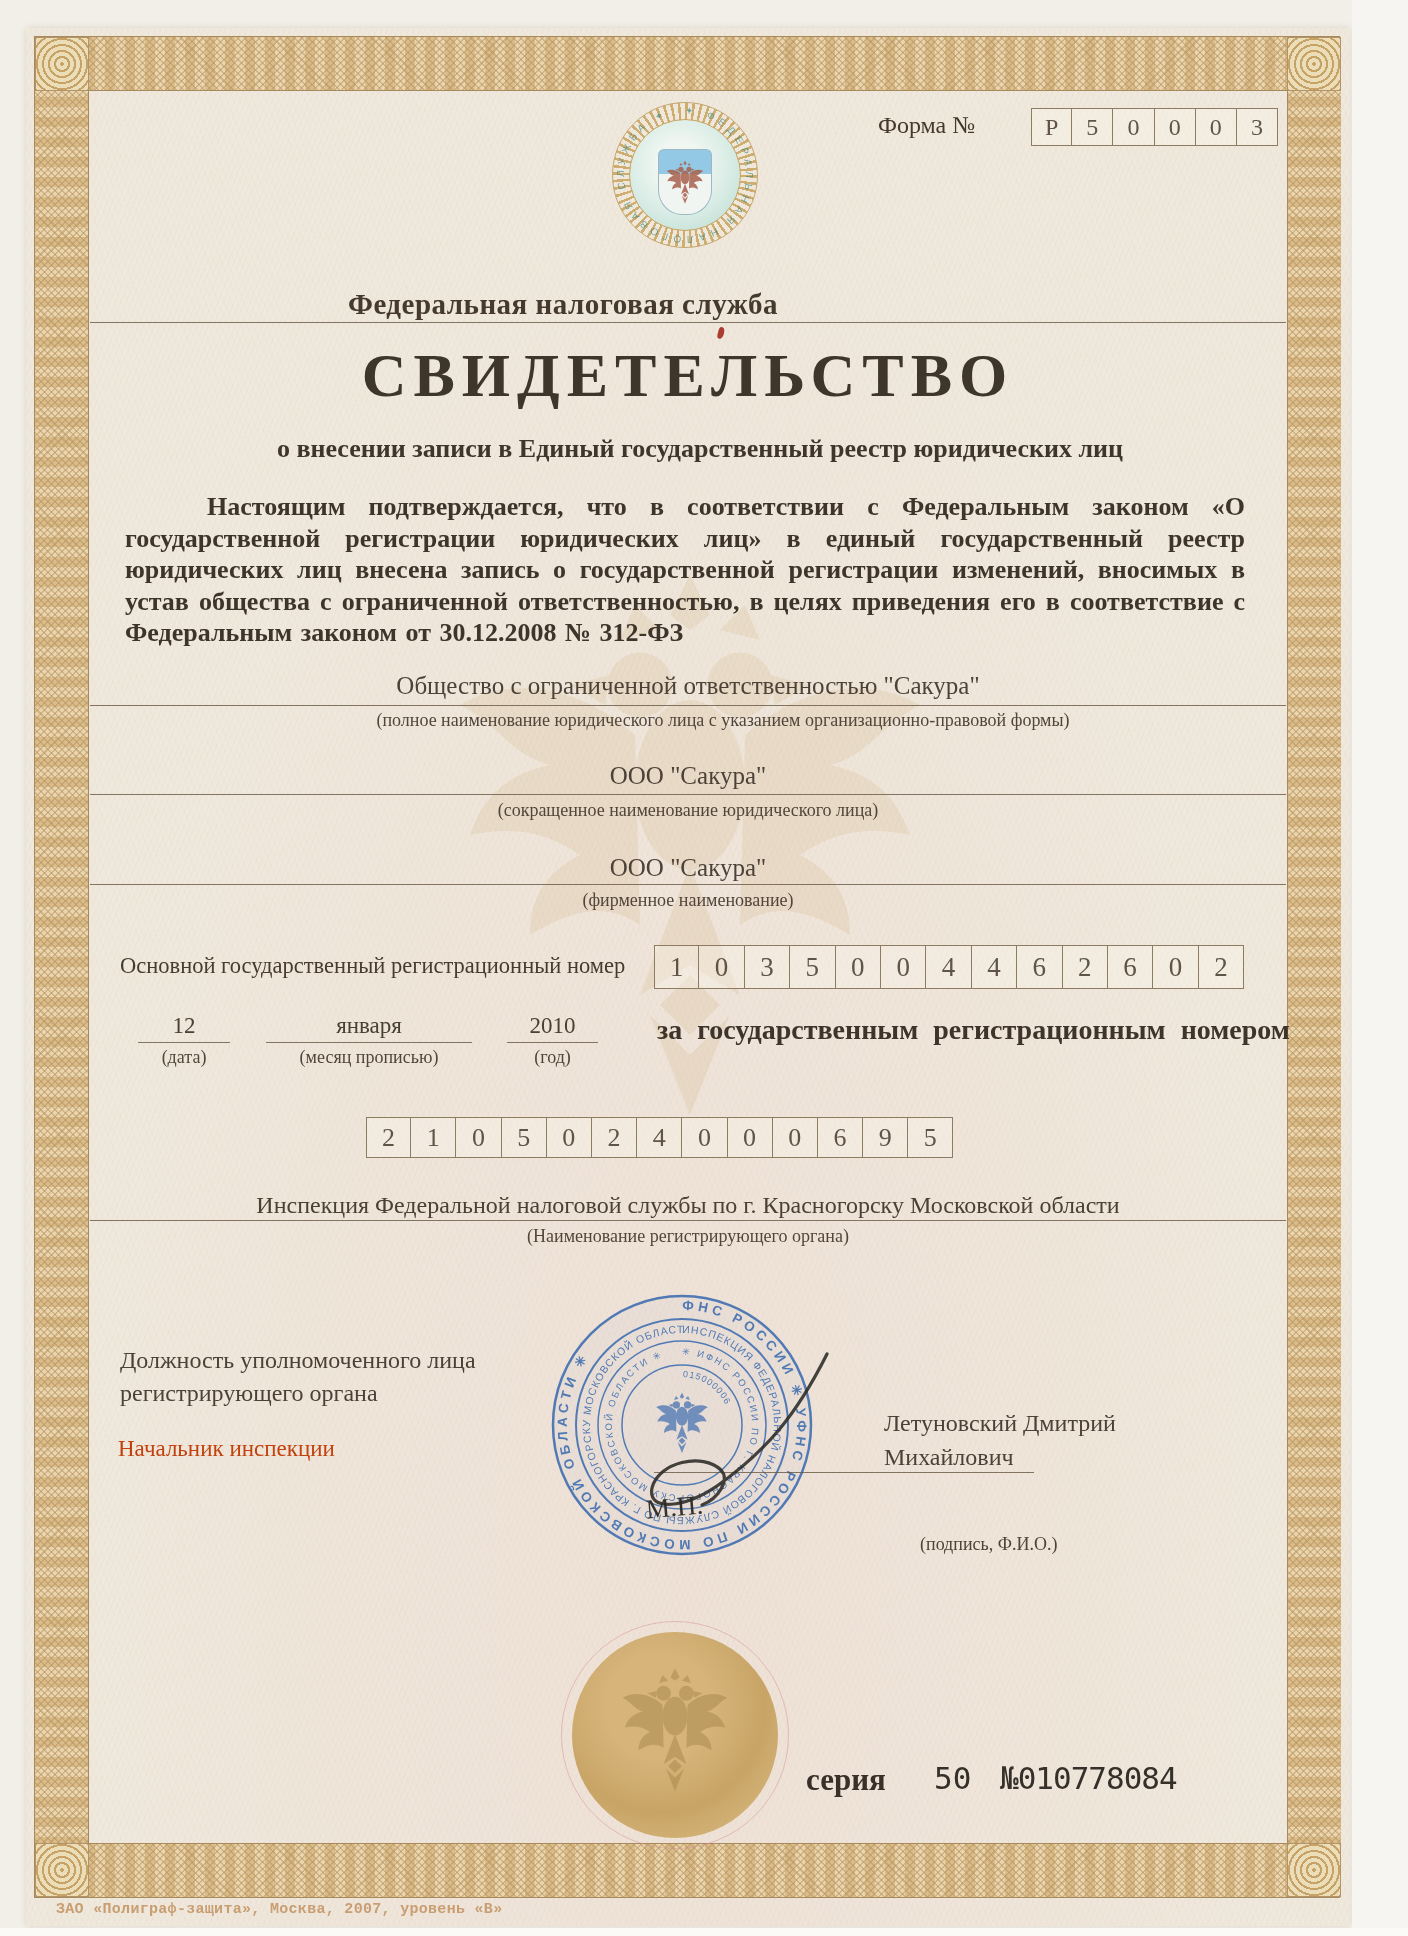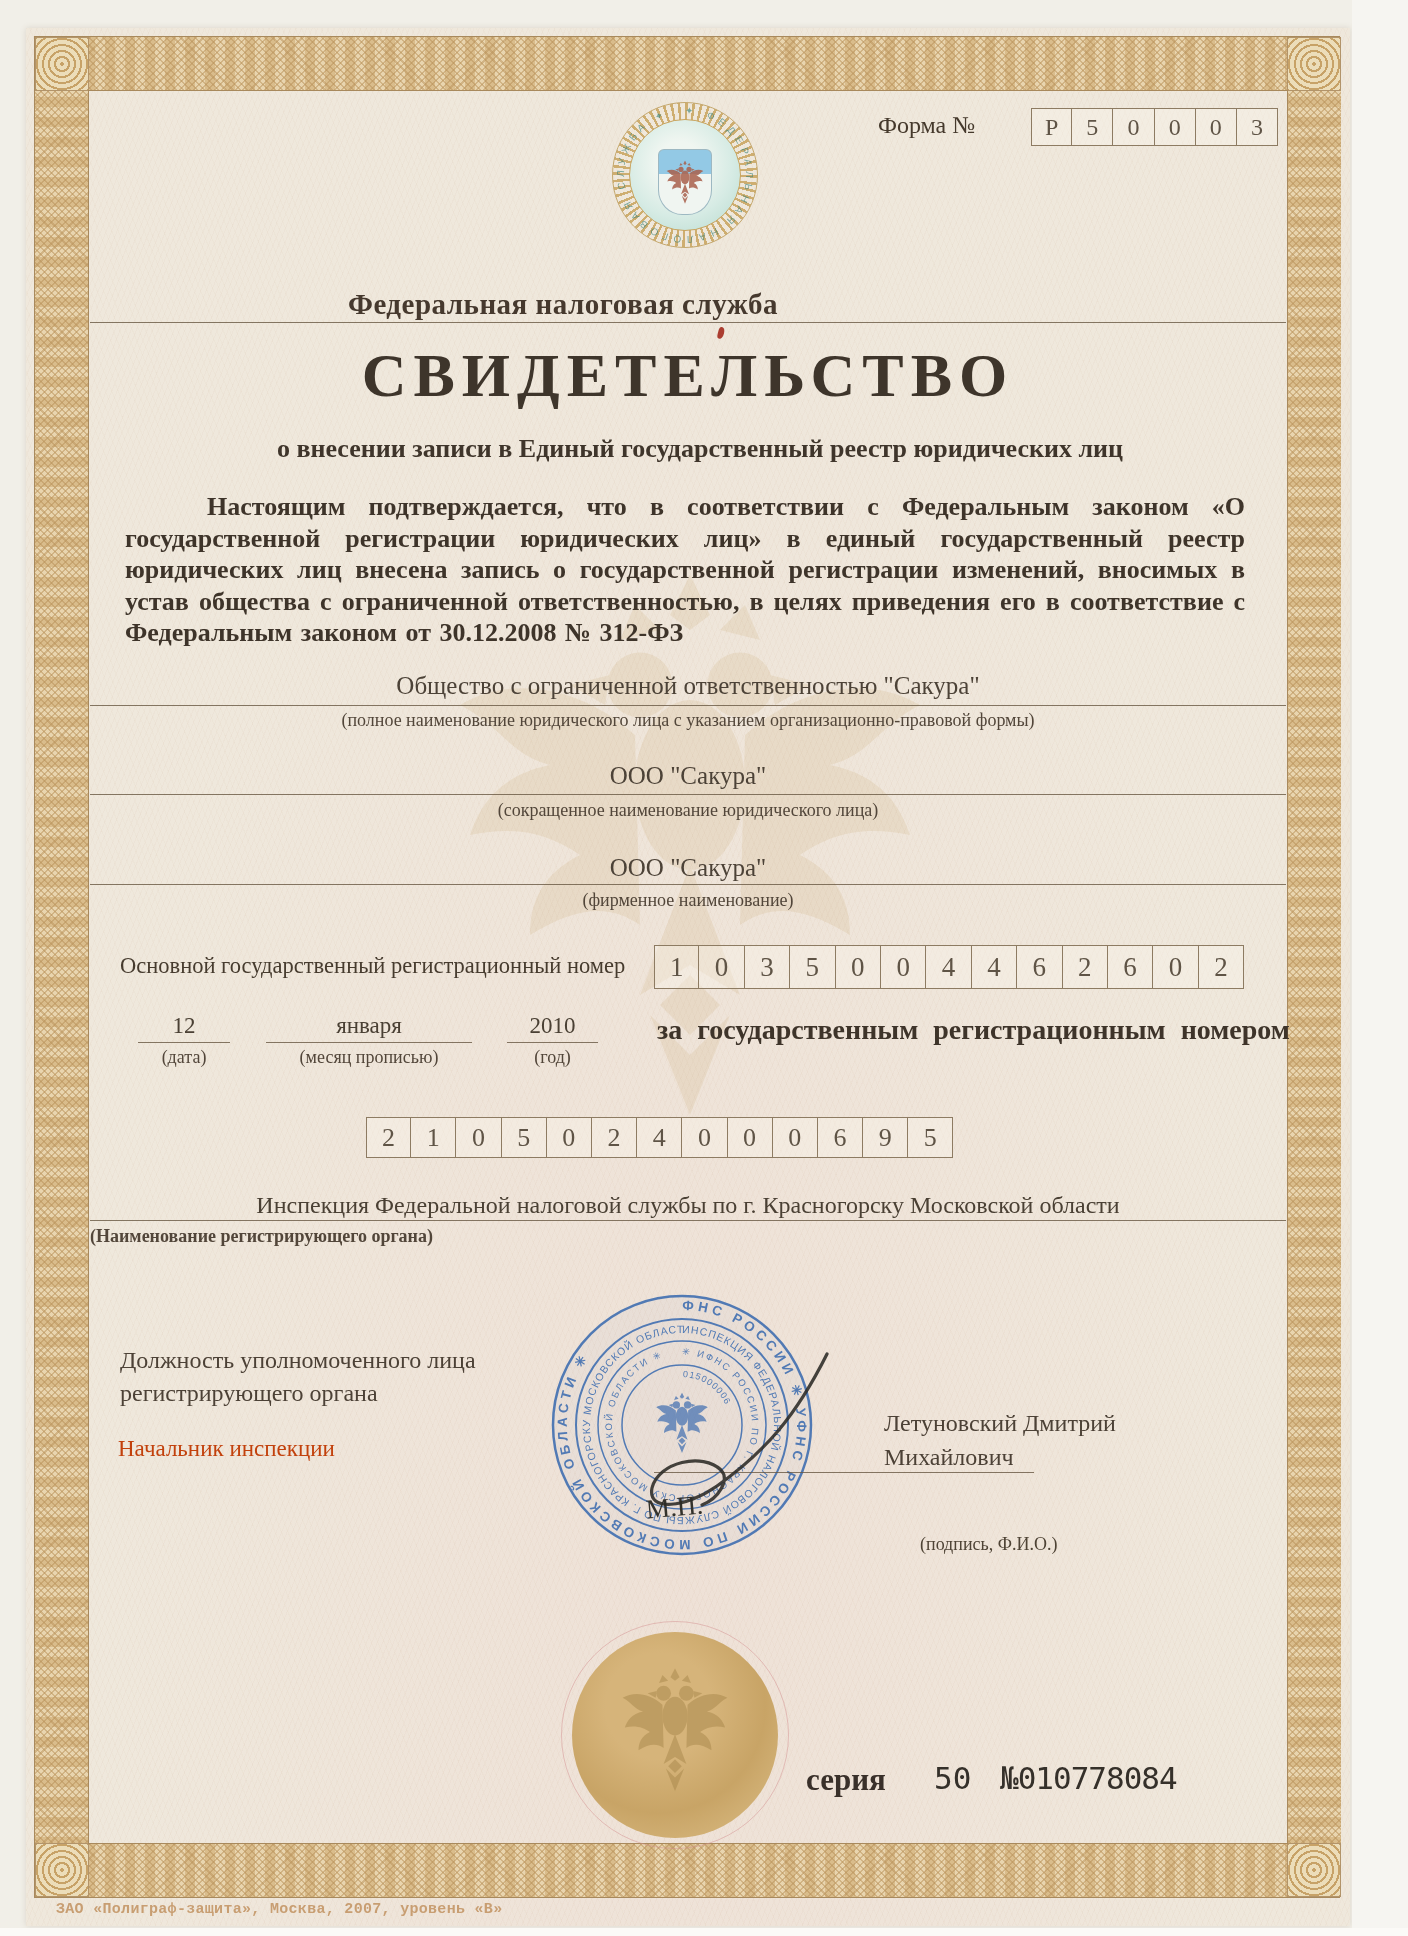--- a/index.html
+++ b/index.html
@@ -76,38 +76,38 @@
     border-radius:45% 55% 60% 40%;transform:rotate(14deg);}
   .title{left:90px;top:340px;width:1196px;text-align:center;
     font-size:62px;font-weight:bold;letter-spacing:7px;color:#3e352b;}
   .subtitle{left:90px;top:434px;width:1196px;text-align:center;
     font-size:26px;font-weight:bold;color:#3f352b;padding-left:12px;}
   .paragraph{left:125px;top:491px;width:1120px;font-size:26px;font-weight:bold;
     line-height:31.5px;text-align:justify;text-indent:82px;color:#3e342a;word-spacing:2px;}
   
   .fval{left:90px;width:1196px;text-align:center;font-size:25px;color:#4c4237;}
   .fcap{left:90px;width:1196px;text-align:center;font-size:18px;color:#52463a;}
-  .v-full{top:672px;} .l-full{left:90px;top:705px;width:1196px;} .c-full{top:710px;}
+  .v-full{top:672px;} .l-full{left:90px;top:705px;width:1196px;} .c-full{top:710px;padding-left:35px;}
   .v-short{top:762px;} .l-short{left:90px;top:794px;width:1196px;} .c-short{top:800px;}
   .v-brand{top:854px;} .l-brand{left:90px;top:884px;width:1196px;} .c-brand{top:890px;}
   
   .ogrn-label{left:120px;top:953px;font-size:22.5px;color:#463b2e;}
   .ogrn-cells{left:654px;top:945px;}
   .ogrn-cells .cell{width:45.4px;height:44px;font-size:27px;}
   .dcol{text-align:center;font-size:23px;color:#4a4034;}
   .day-v{left:138px;top:1013px;width:92px;} .day-l{left:138px;top:1042px;width:92px;} .day-c{left:138px;top:1047px;width:92px;}
   .mon-v{left:266px;top:1013px;width:206px;} .mon-l{left:266px;top:1042px;width:206px;} .mon-c{left:266px;top:1047px;width:206px;}
   .yr-v{left:507px;top:1013px;width:91px;} .yr-l{left:507px;top:1042px;width:91px;} .yr-c{left:507px;top:1047px;width:91px;}
   .dcap{font-size:18px;color:#52463a;}
   .grn-intro{left:657px;top:1014px;font-size:28px;font-weight:bold;word-spacing:8px;color:#3e342a;}
   .grn-cells{left:366px;top:1117px;}
   .grn-cells .cell{width:45.2px;height:41px;font-size:26px;}
   .auth-v{left:90px;top:1192px;width:1196px;text-align:center;font-size:24px;color:#4a4034;}
   .auth-l{left:90px;top:1220px;width:1196px;}
-  .auth-c{left:90px;top:1226px;width:1196px;text-align:left;font-size:18px;color:#52463a;font-weight:bold;}
+  .auth-c{left:90px;top:1226px;width:1196px;text-align:center;font-size:18px;color:#52463a;}
   
   .pos-label{left:120px;top:1344px;width:370px;font-size:24px;line-height:33px;color:#4c4136;}
   .pos-val{left:118px;top:1436px;font-size:23px;color:#c2410c;}
   .stamp{left:546px;top:1289px;width:272px;height:272px;opacity:.88;}
   .signer{left:884px;top:1406px;width:272px;font-size:24px;line-height:34px;color:#4c4136;}
   .sig-line{left:654px;top:1472px;width:380px;}
   .sig-cap{left:920px;top:1534px;font-size:18px;color:#4e4335;}
   .mp{left:646px;top:1492px;font-size:27px;color:#34322c;transform:rotate(-5deg);}
   .sig-stroke{left:600px;top:1340px;width:260px;height:230px;}
   

